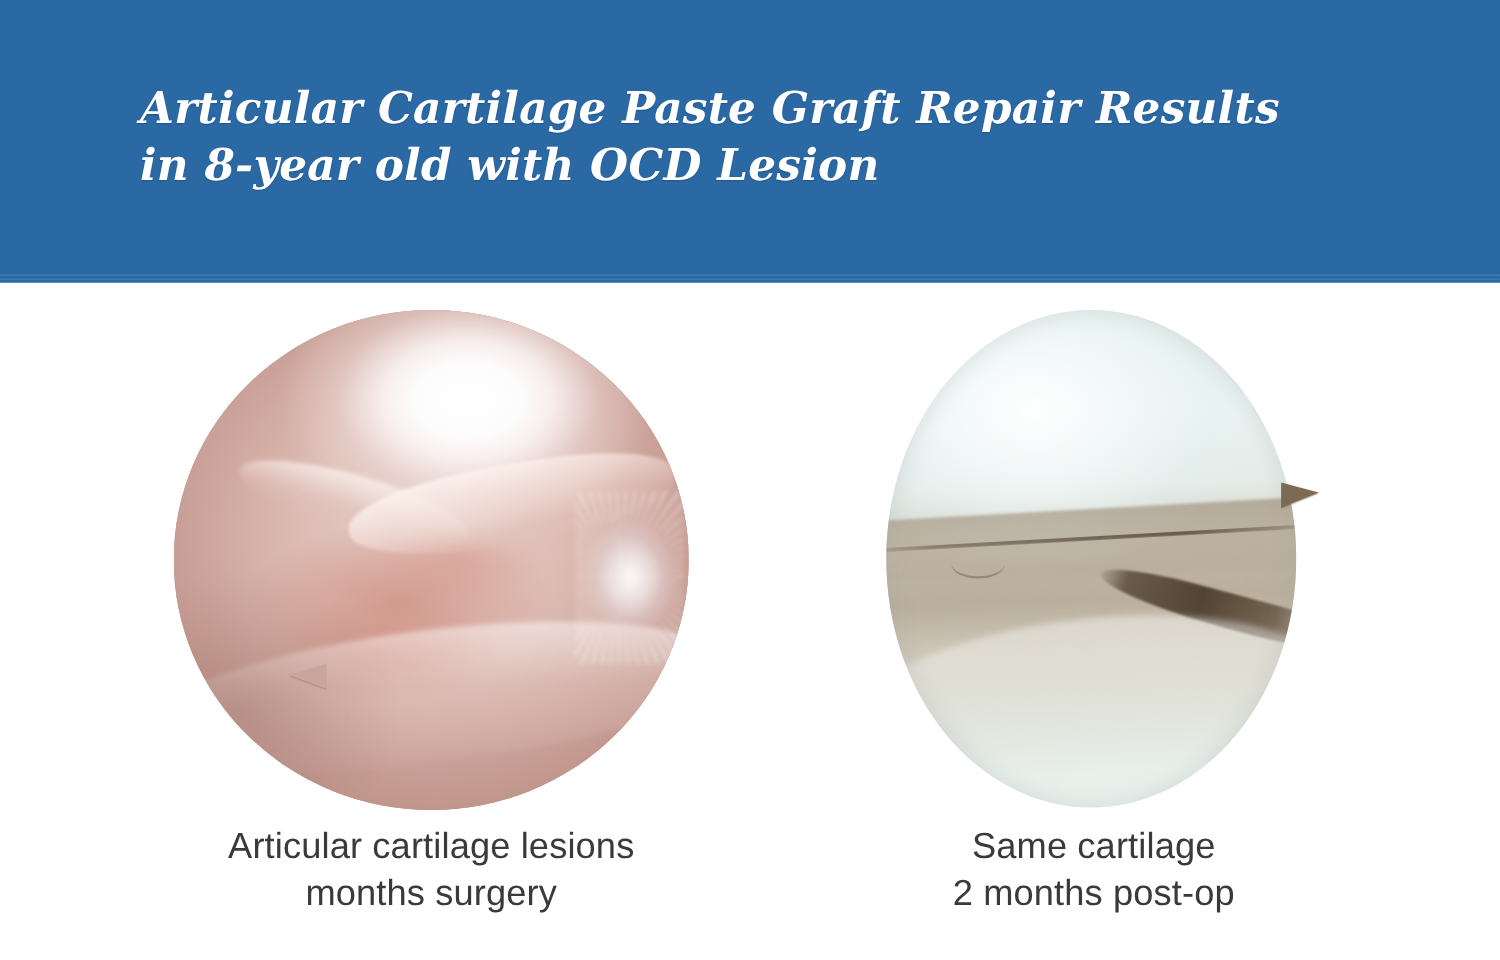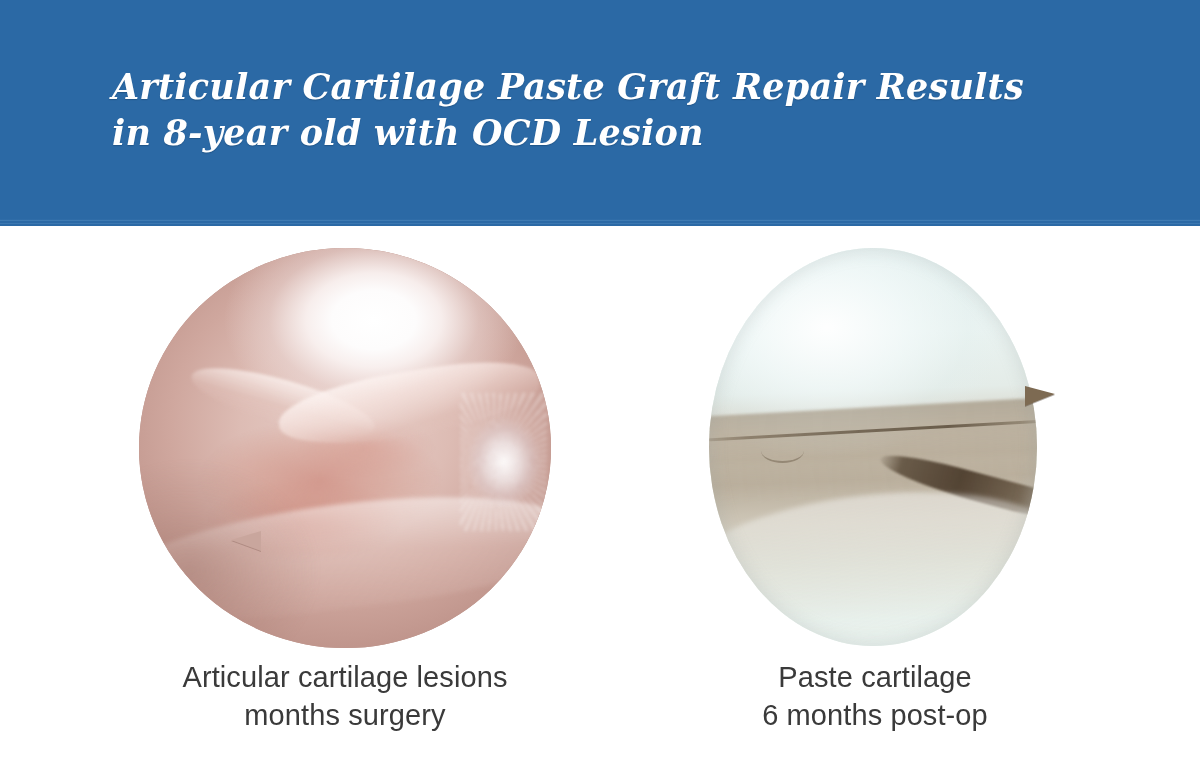--- a/index.html
+++ b/index.html
@@ -327,19 +327,19 @@
           <div class="after-band"></div>
           <div class="after-edge"></div>
           <div class="after-scallop"></div>
           <div class="after-crevice"></div>
           <div class="after-sheen"></div>
           <div class="after-rim"></div>
         </div>
         <div class="after-spike"></div>
       </div>
       <div class="caption">
-        <span class="line">Paste cartilage</span>
-        <span class="line">6 months post-op</span>
+        <span class="line">Same cartilage</span>
+        <span class="line">2 months post-op</span>
       </div>
     </div>
 
   </div>
 </div>
 
 </body></html>

